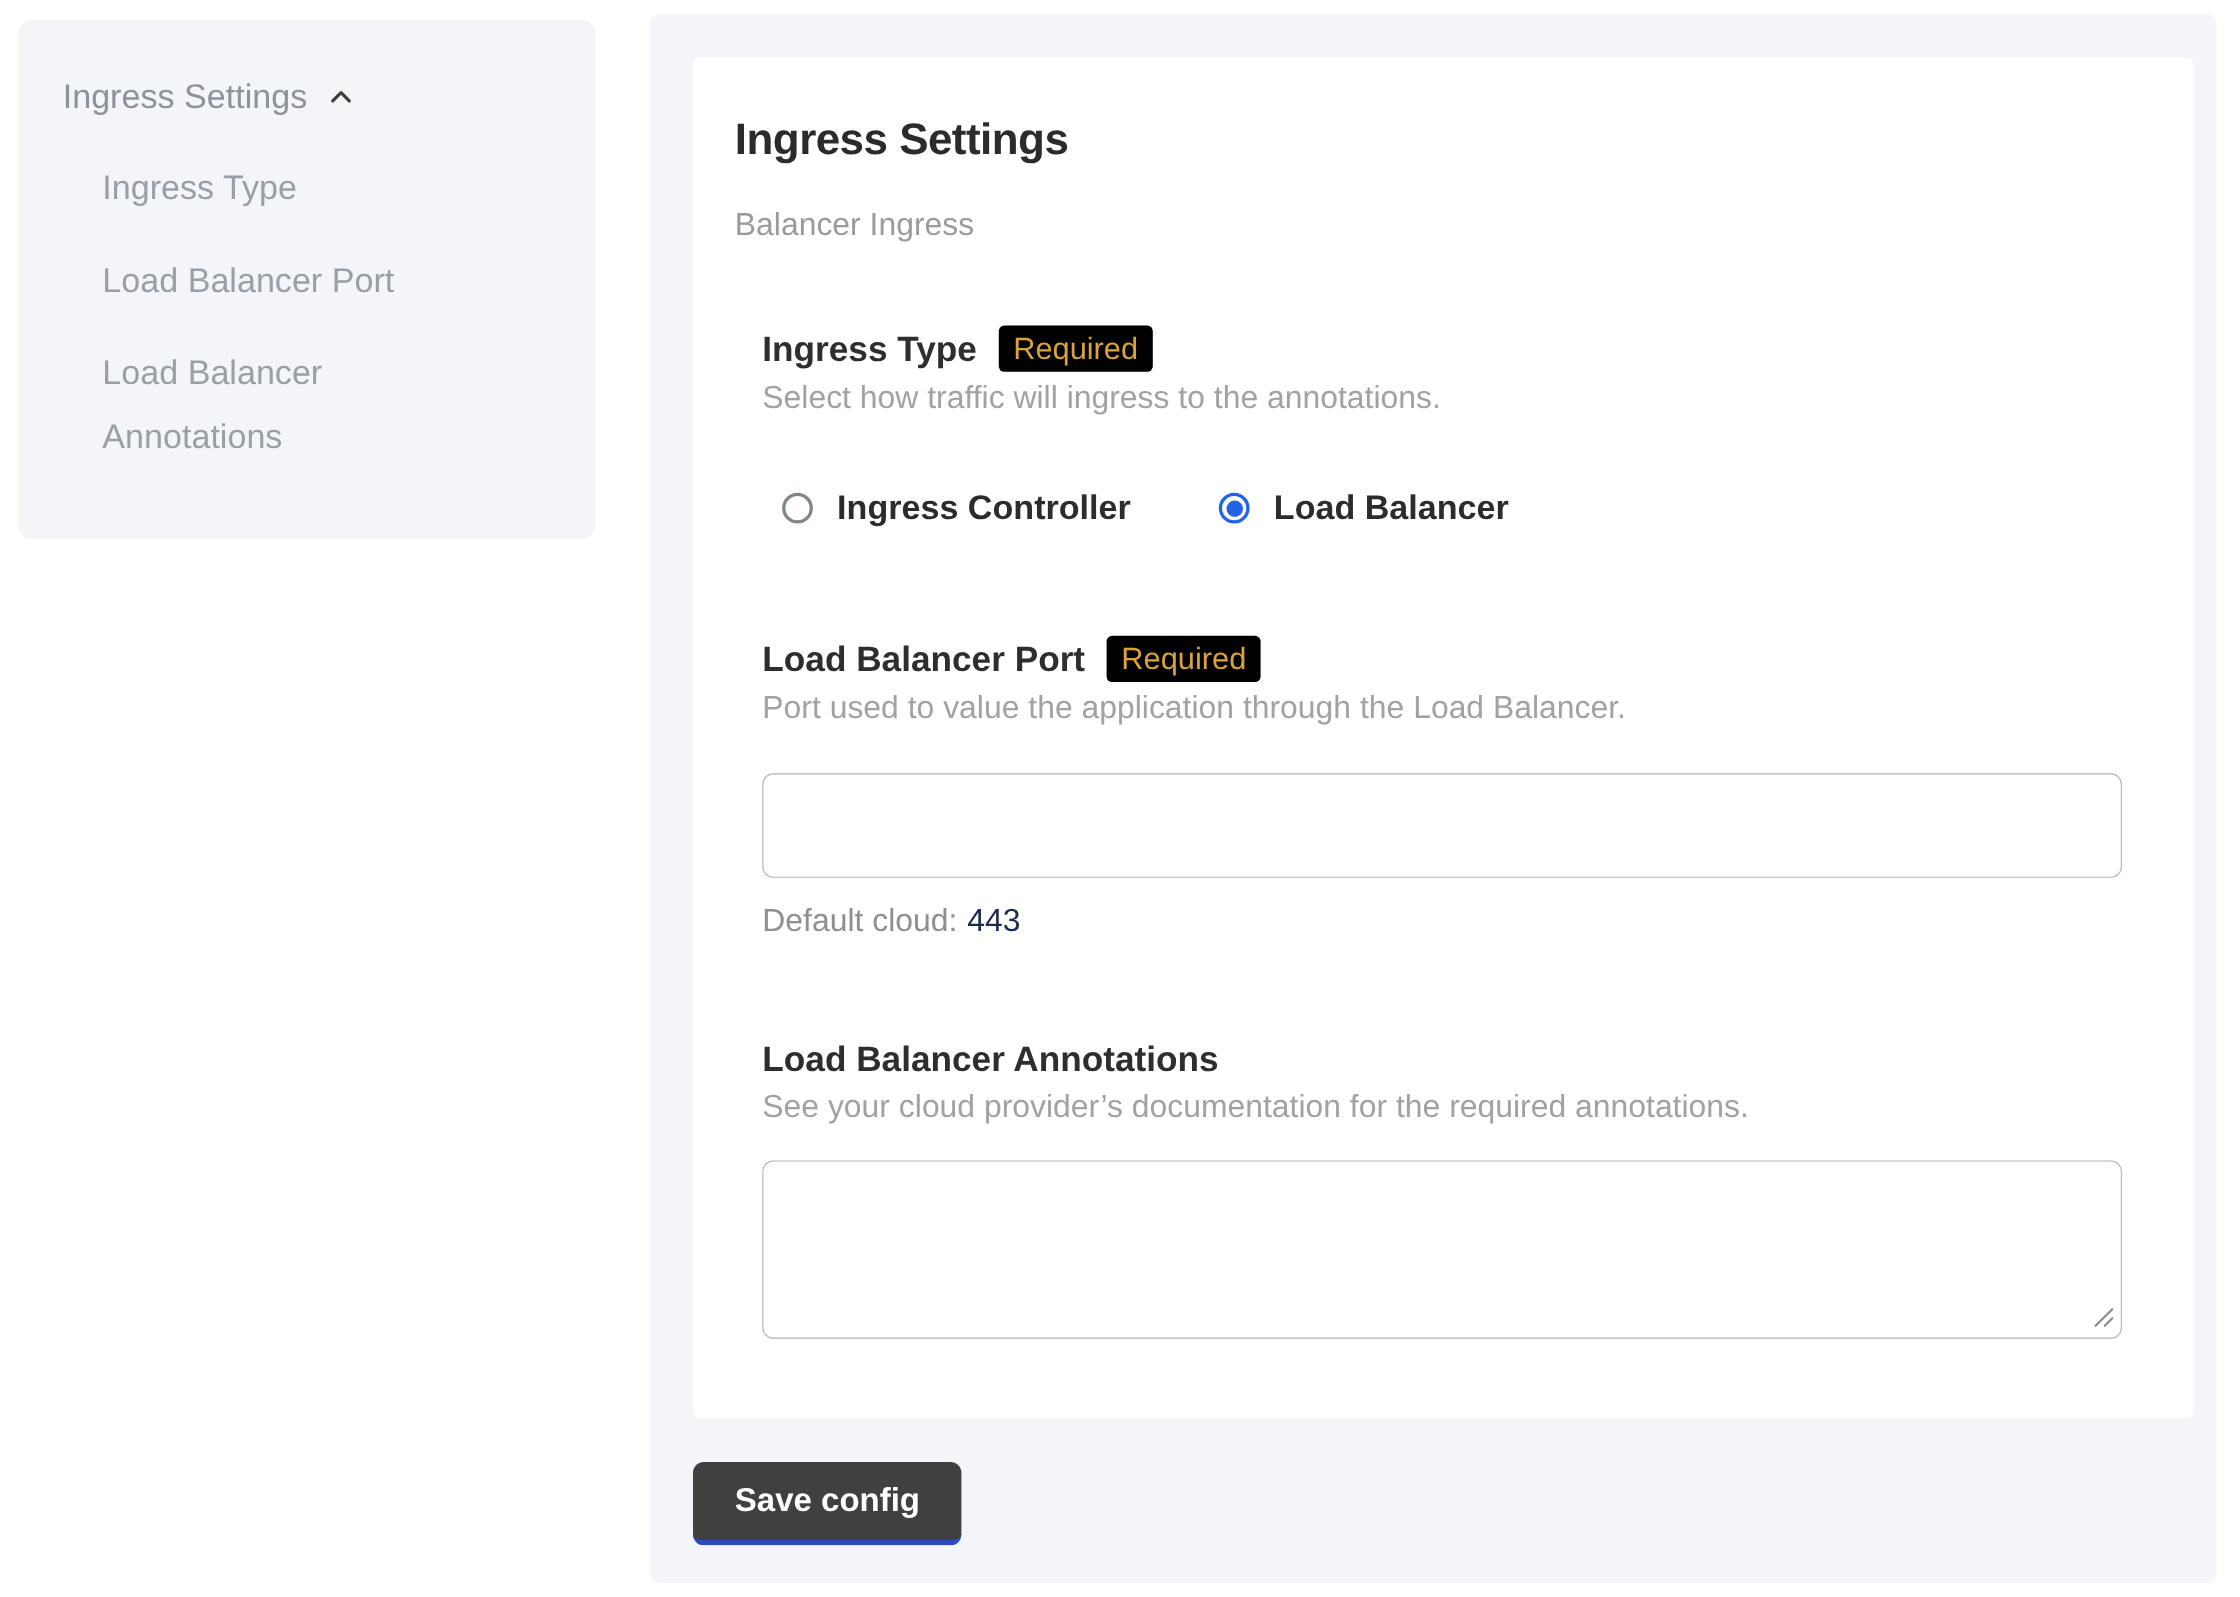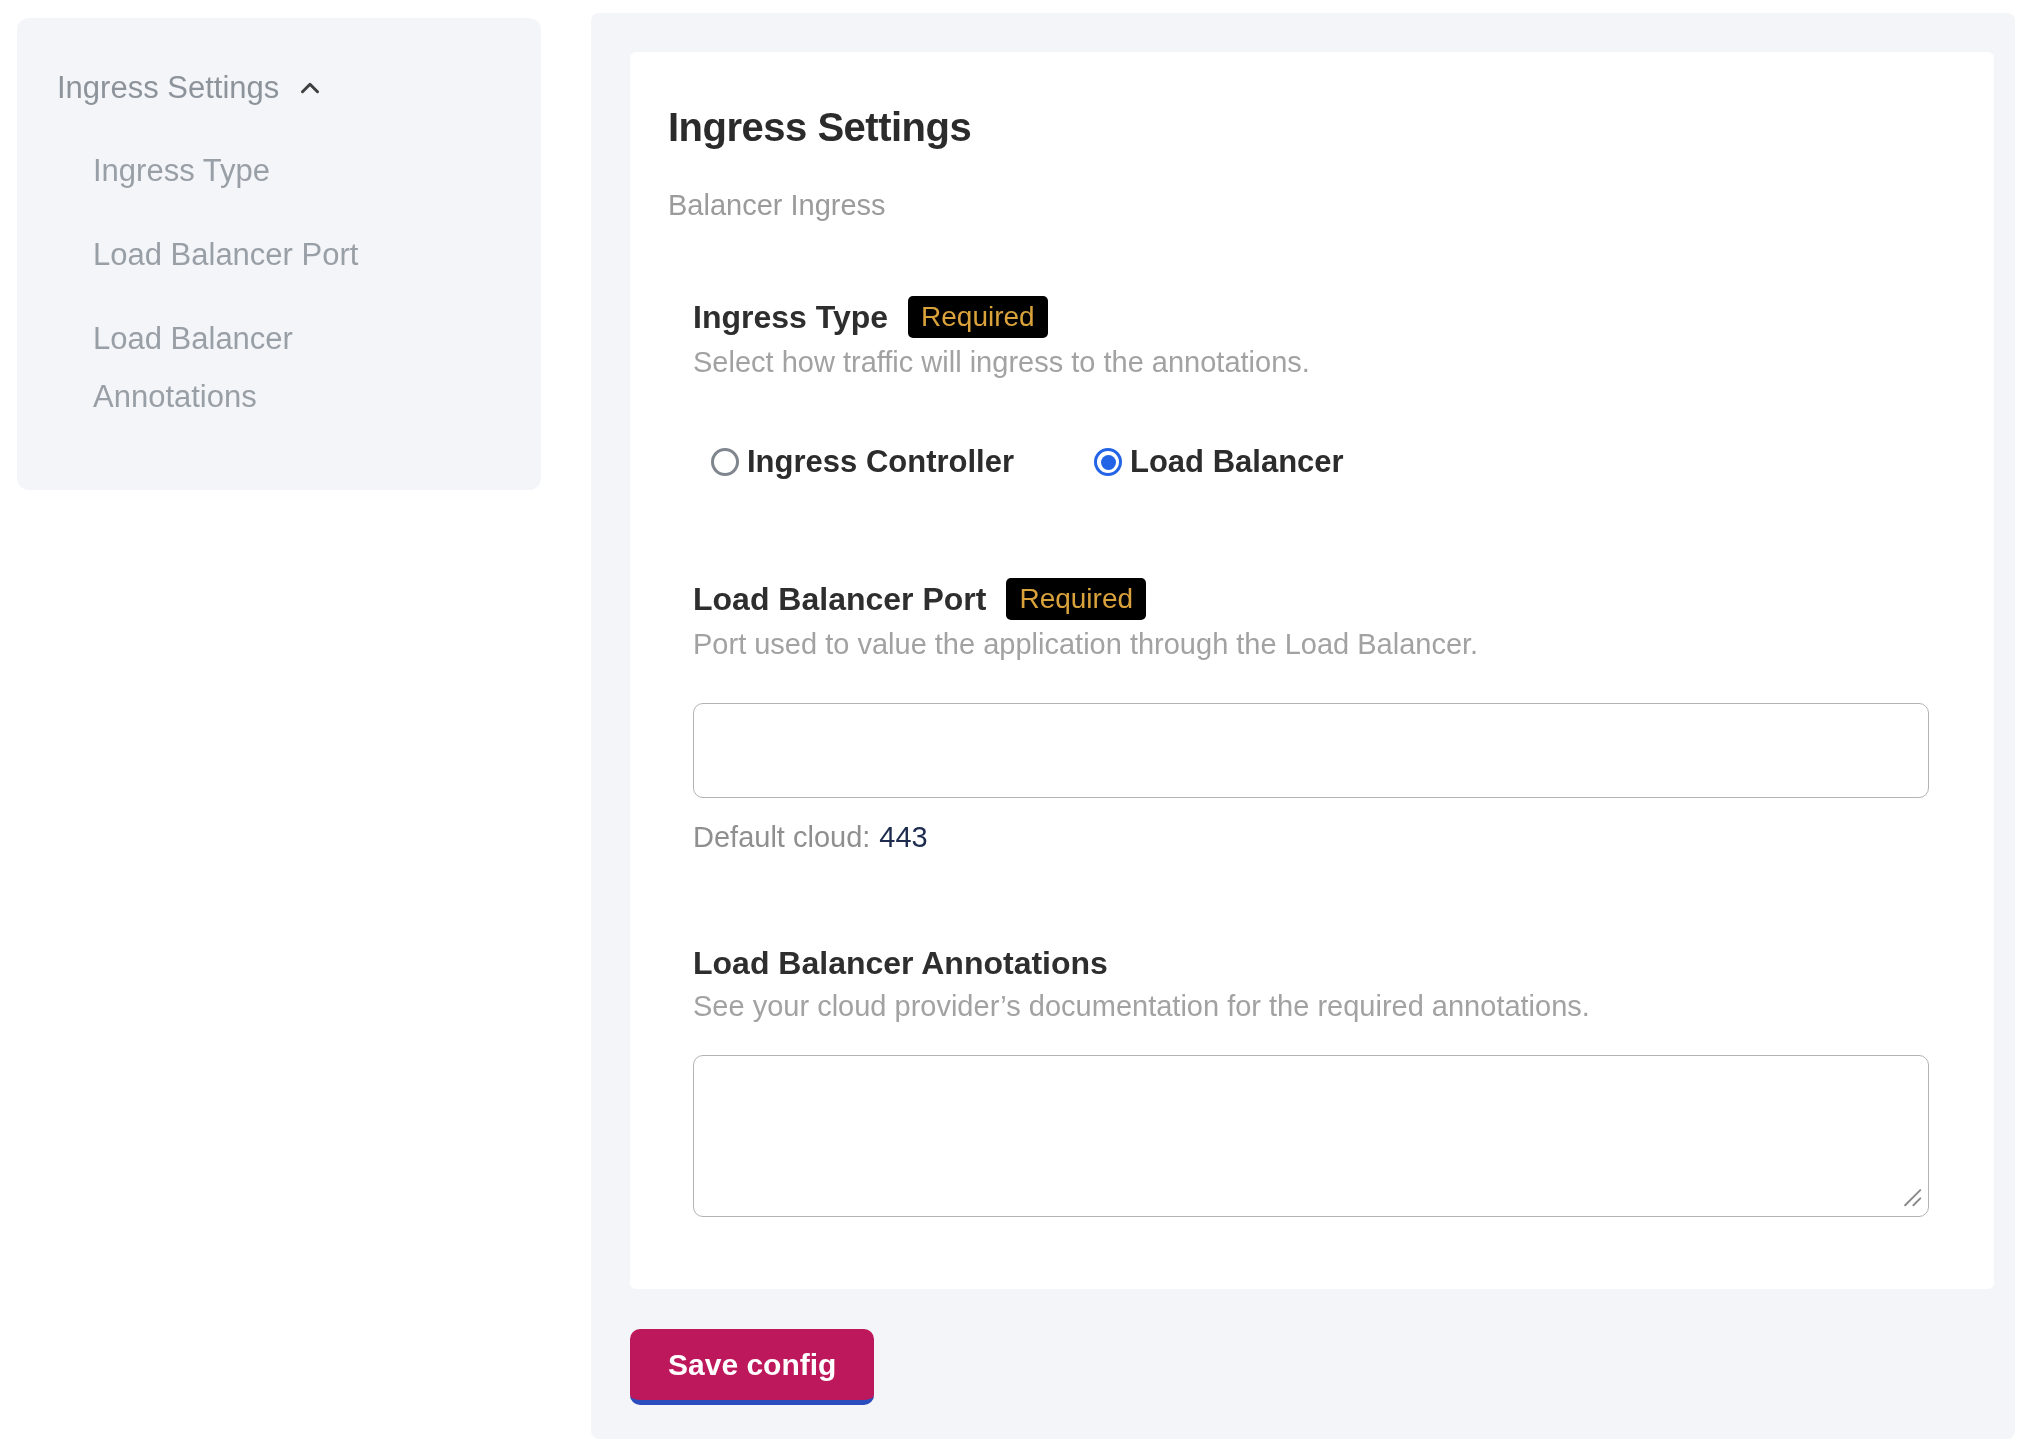--- a/index.html
+++ b/index.html
@@ -115,21 +115,21 @@
   .radio-row {
     display: flex;
     align-items: center;
     gap: 80px;
     margin-top: 65px;
     padding-left: 18px;
   }
   .radio-option {
     display: flex;
     align-items: center;
-    gap: 8px;
+    gap: 22px;
     cursor: pointer;
   }
   .radio {
     width: 28px;
     height: 28px;
     border: 3px solid #80868e;
     border-radius: 50%;
     background: #fff;
     position: relative;
     flex: none;
@@ -197,21 +197,21 @@
     cursor: nwse-resize;
   }
 
   
   .save-button {
     position: absolute;
     left: 39px;
     top: 1316px;
     height: 76px;
     padding: 0 38px;
-    background: #be185d;
+    background: #404040;
     border: none;
     border-bottom: 5px solid #2a4cbd;
     border-radius: 10px;
     color: #ffffff;
     font-family: inherit;
     font-size: 30px;
     font-weight: 700;
     cursor: pointer;
   }
 </style>

